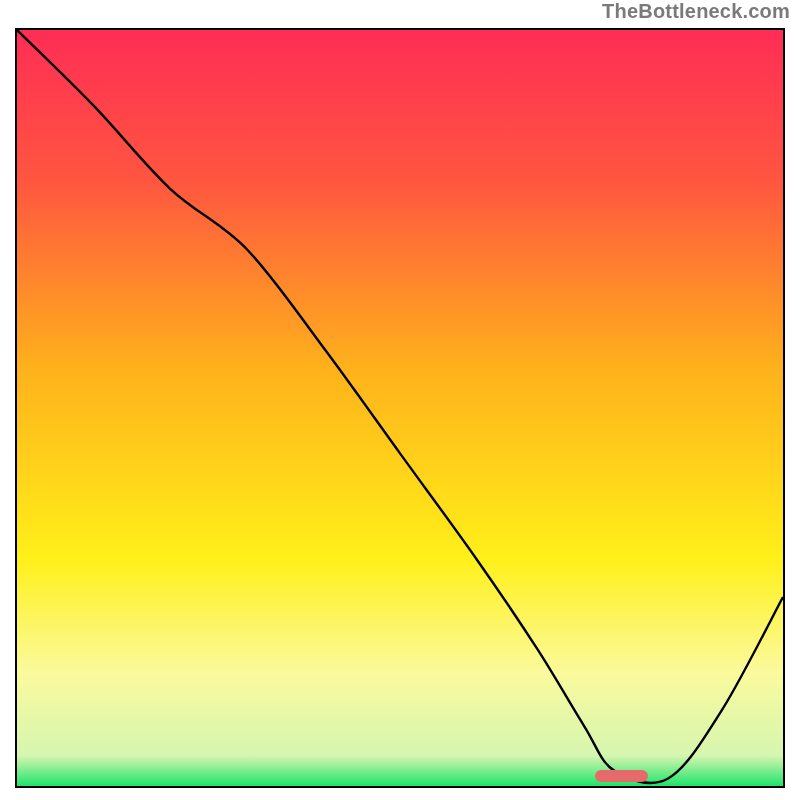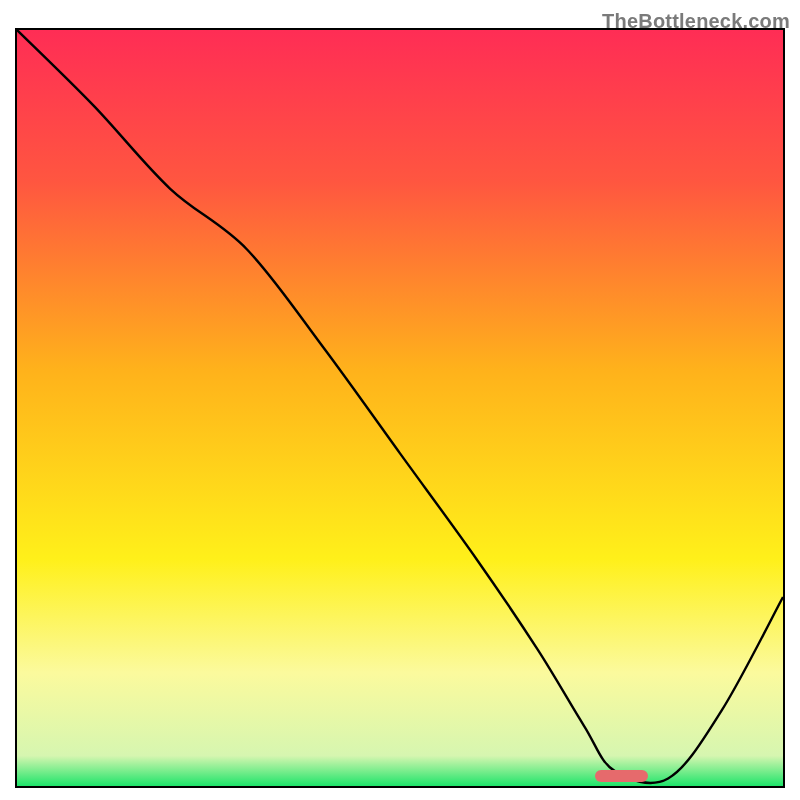--- a/index.html
+++ b/index.html
@@ -6,21 +6,21 @@
     margin: 0;
     padding: 0;
     width: 800px;
     height: 800px;
     background: #ffffff;
     overflow: hidden;
     font-family: Arial, Helvetica, sans-serif;
   }
   .watermark {
     position: absolute;
-    top: 10px;
+    top: 0;
     right: 10px;
     font-size: 20px;
     font-weight: bold;
     color: #7a7a7a;
     letter-spacing: 0.2px;
   }
   .plot {
     position: absolute;
     left: 15px;
     top: 28px;

